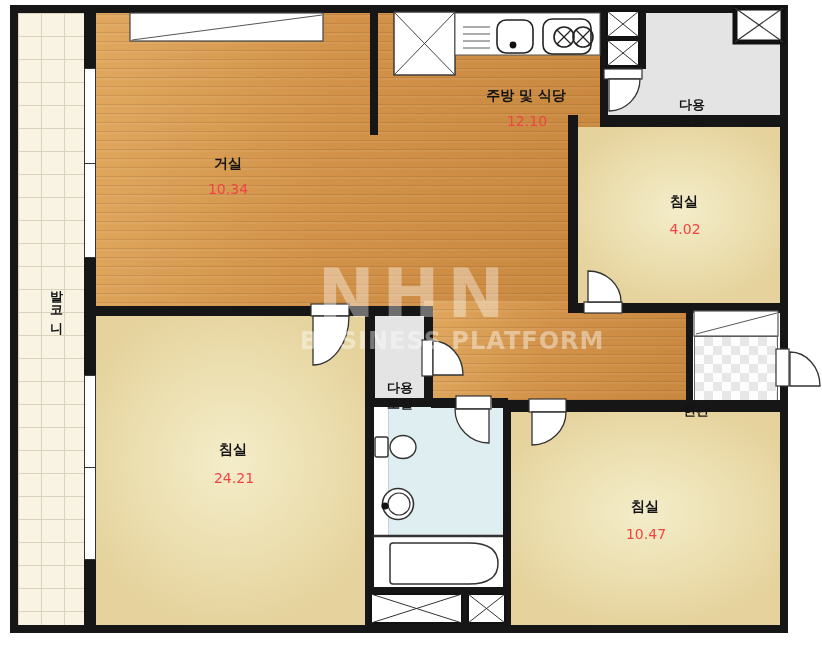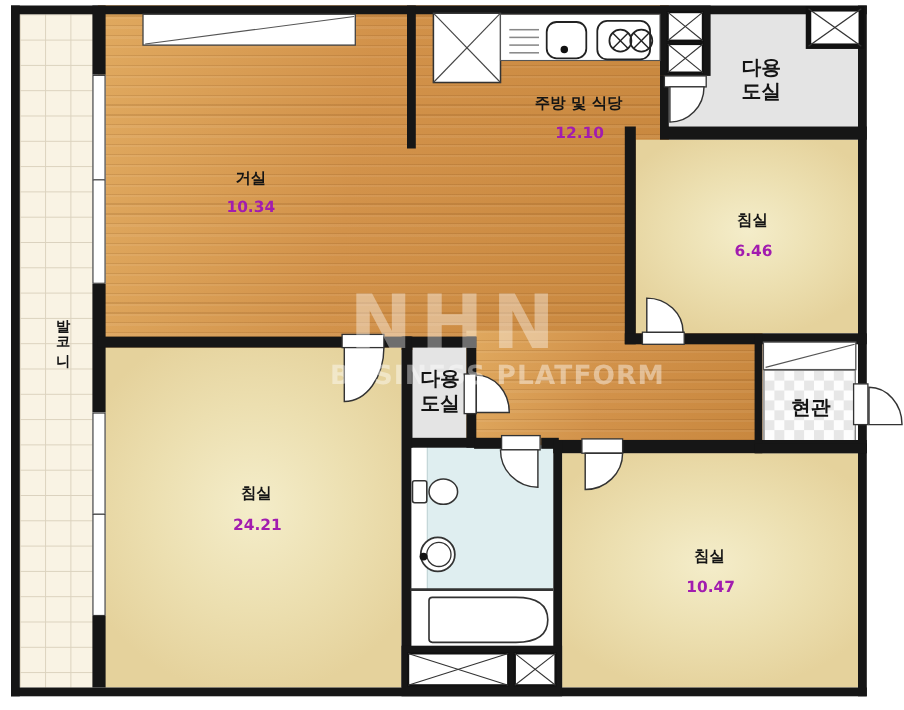--- a/index.html
+++ b/index.html
@@ -17,23 +17,23 @@
   .bath-white{background:#ffffff;}
   .bath-blue{position:absolute;background:#dfeef0;border-left:1px solid #c2d4d6;box-sizing:border-box;}
   .balcony{background-color:#f9f3e4;
         background-image:linear-gradient(#dbd2be 1px, rgba(0,0,0,0) 1px),
                          linear-gradient(90deg,#dbd2be 1px, rgba(0,0,0,0) 1px);
         background-size:23px 23px;}
   .checker{background-image:repeating-conic-gradient(#e7e7e7 0% 25%, #fdfdfd 25% 50%);
         background-size:18px 18px;border:1px solid #666;box-sizing:border-box;}
   .label{position:absolute;transform:translate(-50%,-50%);font-weight:bold;font-size:14px;
          color:#141414;white-space:nowrap;text-align:center;line-height:1.2;}
-  .num{position:absolute;transform:translate(-50%,-50%);font-weight:bold;font-size:14px;
-       color:#a21caf;white-space:nowrap;text-align:right;}
-  .label.small{font-size:18px;}
+  .num{position:absolute;transform:translate(-50%,-50%);font-weight:normal;font-size:14px;
+       color:#ef4444;white-space:nowrap;text-align:right;}
+  .label.small{font-size:13px;margin-top:40px;}
   .vlabel{position:absolute;transform:translate(-50%,-50%);font-weight:bold;font-size:13px;
           color:#141414;writing-mode:vertical-rl;text-orientation:upright;letter-spacing:3px;text-align:center;}
   #overlay{position:absolute;left:0;top:0;width:822px;height:645px;pointer-events:none;}
   #watermark{position:absolute;left:300px;top:262px;width:230px;text-align:center;
              color:rgba(255,255,255,0.38);pointer-events:none;}
   #watermark .wm-logo{font-size:68px;line-height:0.95;font-weight:bold;letter-spacing:8px;text-align:center;}
   #watermark .wm-sub{font-size:24px;font-weight:bold;letter-spacing:1px;color:rgba(255,255,255,0.42);
              margin-top:0;white-space:nowrap;}
 </style>
 </head>
@@ -210,30 +210,30 @@
 
   <div class="label" style="left:526px;top:95px;">주방 및 식당</div>
   <div class="num" style="left:527px;top:121px;">12.10</div>
 
   <div class="label small" style="left:692px;top:73px;">
     <div>다용</div>
     <div>도실</div>
   </div>
 
   <div class="label" style="left:684px;top:201px;">침실</div>
-  <div class="num" style="left:685px;top:229px;">6.46</div>
+  <div class="num" style="left:685px;top:229px;">4.02</div>
 
   <div class="vlabel" style="left:56px;top:305px;">발코니</div>
 
   <div class="label small" style="left:400px;top:356px;">
     <div>다용</div>
     <div>도실</div>
   </div>
 
   <div class="label" style="left:233px;top:449px;">침실</div>
   <div class="num" style="left:234px;top:478px;">24.21</div>
 
-  <div class="label small" style="left:737px;top:371px;">현관</div>
+  <div class="label small" style="left:696px;top:371px;">현관</div>
 
   <div class="label" style="left:645px;top:506px;">침실</div>
   <div class="num" style="left:646px;top:534px;">10.47</div>
 
 </div>
 
 </body></html>

